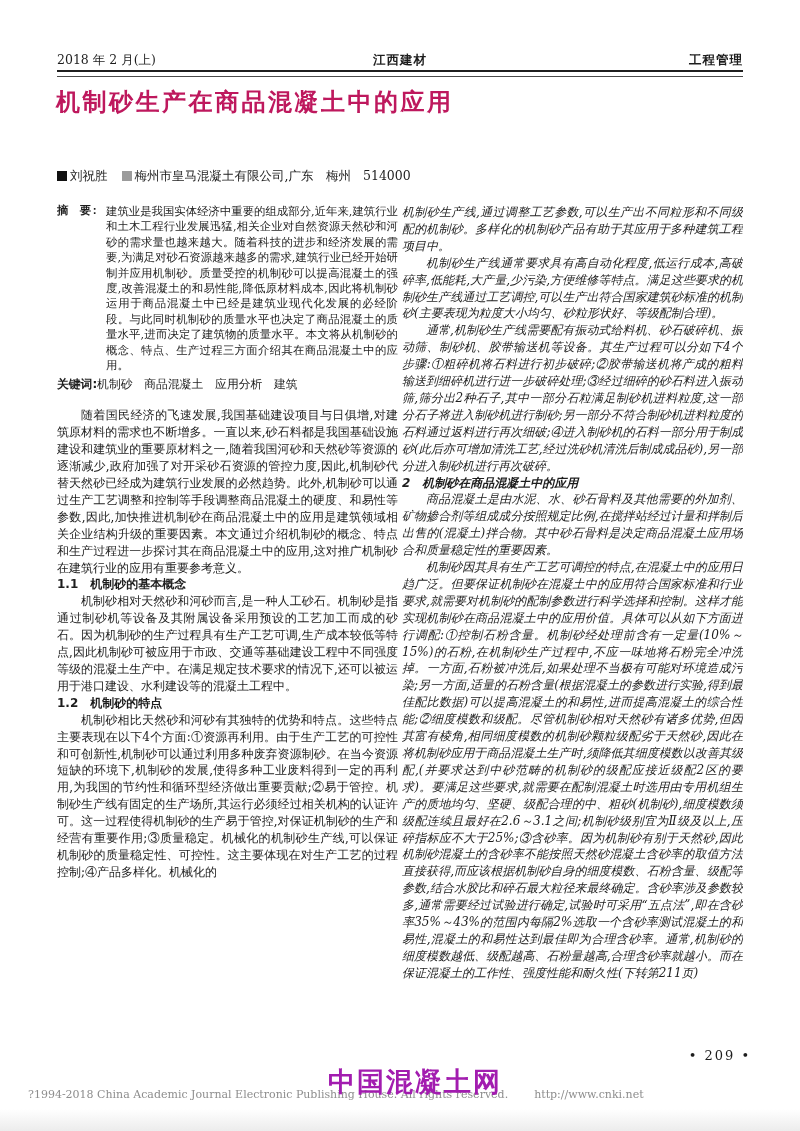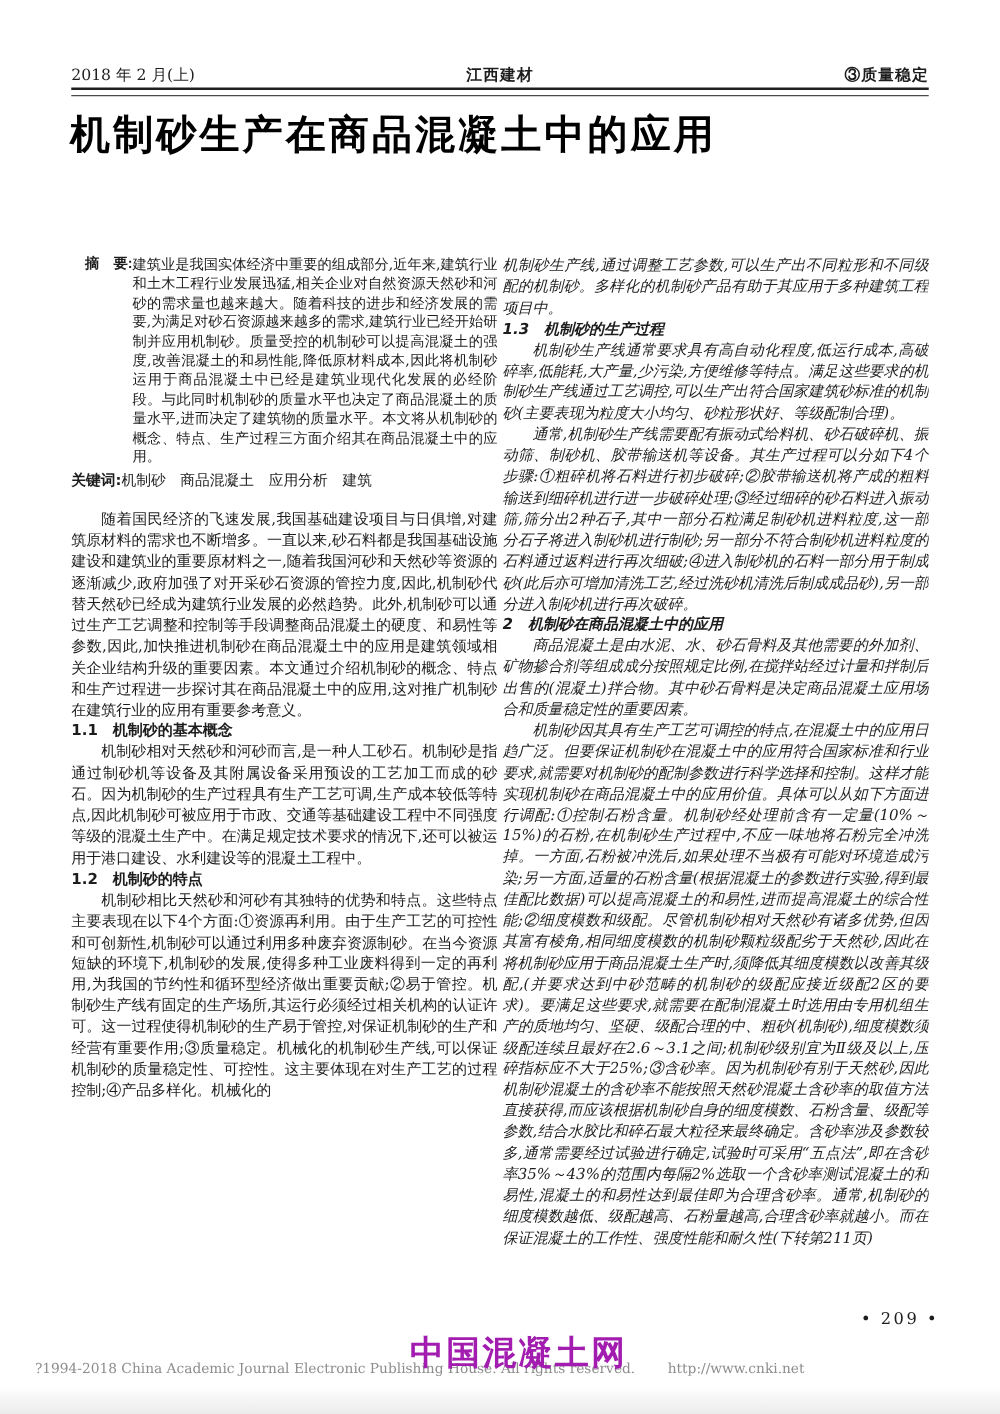--- a/index.html
+++ b/index.html
@@ -18,36 +18,36 @@
   .hdr .l{position:absolute;left:0;top:0;}
   .hdr .c{position:absolute;left:0;right:0;top:0;text-align:center;font-weight:bold;letter-spacing:1px;}
   .hdr .r{position:absolute;right:0;top:0;font-weight:bold;letter-spacing:1px;}
   .hdr-rule{position:absolute;top:70px;left:57px;right:57px;height:4px;
     border-top:2px solid #1f1f1f;border-bottom:1px solid #4a4a4a;}
 
   
   .title{
     position:absolute;top:86px;left:56px;width:560px;
     font-family:"DejaVu Sans","Liberation Sans",sans-serif;
-    font-weight:700;font-size:32px;letter-spacing:2.5px;color:#000000;
+    font-weight:700;font-size:24px;letter-spacing:2.5px;color:#be185d;
   }
   .authors{position:absolute;top:168px;left:57px;width:560px;font-size:12.5px;}
   .sq{display:inline-block;width:10px;height:10px;vertical-align:-1px;margin-right:3px;}
   .sq.black{background:#111;}
   .sq.gray{background:#9b9b9b;margin-left:14px;}
   .authors .zip{margin-left:12px;font-family:"DejaVu Serif","Liberation Serif",serif;}
 
   
   .col{position:absolute;top:204px;width:341px;font-size:12px;line-height:16.9px;
     text-align:justify;overflow:hidden;}
   .col.left{left:57px;height:860px;}
   .col.right{left:402px;height:860px;font-style:italic;}
 
   .abstract{position:relative;padding-left:49px;line-height:15.4px;font-size:11.4px;margin-bottom:3px;}
-  .abstract .lab{position:absolute;left:11px;top:0;font-family:Liberation Sans, sans-serif;font-weight:bold;}
+  .abstract .lab{position:absolute;left:0;top:0;font-family:Liberation Mono, monospace;font-weight:bold;}
   .kw{margin:2px 0 14px 0;font-size:11.8px;}
   .kw .lab{font-family:"DejaVu Sans","Liberation Sans",sans-serif;font-weight:bold;}
 
   .para{text-indent:2em;}
   .para.no-indent{text-indent:0;}
   .sec-heading{font-family:"DejaVu Sans","Liberation Sans",sans-serif;font-weight:bold;text-indent:0;}
 
   
   .pagenum{position:absolute;top:1048px;left:660px;width:120px;text-align:center;font-size:13px;letter-spacing:2px;}
   .watermark{position:absolute;top:1064px;left:328px;
@@ -57,46 +57,48 @@
   .copyline .url{margin-left:26px;}
 </style>
 </head>
 <body>
 
 <div class="page">
 
   <div class="hdr">
     <span class="l">2018 年 2 月(上)</span>
     <span class="c">江西建材</span>
-    <span class="r">③质量稳定</span>
+    <span class="r">工程管理</span>
   </div>
   <div class="hdr-rule"></div>
 
   <div class="title">机制砂生产在商品混凝土中的应用</div>
+  <div class="authors">
+    <span class="sq black"></span><span>刘祝胜</span><span class="sq gray"></span><span>梅州市皇马混凝土有限公司,广东　梅州</span><span class="zip">514000</span>
+  </div>
 
   <div class="col left">
     <div class="abstract">
       <span class="lab">摘　要:</span><span>建筑业是我国实体经济中重要的组成部分,近年来,建筑行业和土木工程行业发展迅猛,相关企业对自然资源天然砂和河砂的需求量也越来越大。随着科技的进步和经济发展的需要,为满足对砂石资源越来越多的需求,建筑行业已经开始研制并应用机制砂。质量受控的机制砂可以提高混凝土的强度,改善混凝土的和易性能,降低原材料成本,因此将机制砂运用于商品混凝土中已经是建筑业现代化发展的必经阶段。与此同时机制砂的质量水平也决定了商品混凝土的质量水平,进而决定了建筑物的质量水平。本文将从机制砂的概念、特点、生产过程三方面介绍其在商品混凝土中的应用。</span>
     </div>
     <div class="kw">
       <span class="lab">关键词:</span><span>机制砂　商品混凝土　应用分析　建筑</span>
     </div>
     <div>
         <div class="para">随着国民经济的飞速发展,我国基础建设项目与日俱增,对建筑原材料的需求也不断增多。一直以来,砂石料都是我国基础设施建设和建筑业的重要原材料之一,随着我国河砂和天然砂等资源的逐渐减少,政府加强了对开采砂石资源的管控力度,因此,机制砂代替天然砂已经成为建筑行业发展的必然趋势。此外,机制砂可以通过生产工艺调整和控制等手段调整商品混凝土的硬度、和易性等参数,因此,加快推进机制砂在商品混凝土中的应用是建筑领域相关企业结构升级的重要因素。本文通过介绍机制砂的概念、特点和生产过程进一步探讨其在商品混凝土中的应用,这对推广机制砂在建筑行业的应用有重要参考意义。</div>
         <div class="sec-heading">1.1　机制砂的基本概念</div>
         <div class="para">机制砂相对天然砂和河砂而言,是一种人工砂石。机制砂是指通过制砂机等设备及其附属设备采用预设的工艺加工而成的砂石。因为机制砂的生产过程具有生产工艺可调,生产成本较低等特点,因此机制砂可被应用于市政、交通等基础建设工程中不同强度等级的混凝土生产中。在满足规定技术要求的情况下,还可以被运用于港口建设、水利建设等的混凝土工程中。</div>
         <div class="sec-heading">1.2　机制砂的特点</div>
         <div class="para">机制砂相比天然砂和河砂有其独特的优势和特点。这些特点主要表现在以下4个方面:①资源再利用。由于生产工艺的可控性和可创新性,机制砂可以通过利用多种废弃资源制砂。在当今资源短缺的环境下,机制砂的发展,使得多种工业废料得到一定的再利用,为我国的节约性和循环型经济做出重要贡献;②易于管控。机制砂生产线有固定的生产场所,其运行必须经过相关机构的认证许可。这一过程使得机制砂的生产易于管控,对保证机制砂的生产和经营有重要作用;③质量稳定。机械化的机制砂生产线,可以保证机制砂的质量稳定性、可控性。这主要体现在对生产工艺的过程控制;④产品多样化。机械化的</div>
       </div>
   </div>
 
   <div class="col right">
     <div>
         <div class="para no-indent">机制砂生产线,通过调整工艺参数,可以生产出不同粒形和不同级配的机制砂。多样化的机制砂产品有助于其应用于多种建筑工程项目中。</div>
-        <div class="sec-heading">1.3　机制砂的生产过程</div>
         <div class="para">机制砂生产线通常要求具有高自动化程度,低运行成本,高破碎率,低能耗,大产量,少污染,方便维修等特点。满足这些要求的机制砂生产线通过工艺调控,可以生产出符合国家建筑砂标准的机制砂(主要表现为粒度大小均匀、砂粒形状好、等级配制合理)。</div>
         <div class="para">通常,机制砂生产线需要配有振动式给料机、砂石破碎机、振动筛、制砂机、胶带输送机等设备。其生产过程可以分如下4个步骤:①粗碎机将石料进行初步破碎;②胶带输送机将产成的粗料输送到细碎机进行进一步破碎处理;③经过细碎的砂石料进入振动筛,筛分出2种石子,其中一部分石粒满足制砂机进料粒度,这一部分石子将进入制砂机进行制砂;另一部分不符合制砂机进料粒度的石料通过返料进行再次细破;④进入制砂机的石料一部分用于制成砂(此后亦可增加清洗工艺,经过洗砂机清洗后制成成品砂),另一部分进入制砂机进行再次破碎。</div>
         <div class="sec-heading">2　机制砂在商品混凝土中的应用</div>
         <div class="para">商品混凝土是由水泥、水、砂石骨料及其他需要的外加剂、矿物掺合剂等组成成分按照规定比例,在搅拌站经过计量和拌制后出售的(混凝土)拌合物。其中砂石骨料是决定商品混凝土应用场合和质量稳定性的重要因素。</div>
         <div class="para">机制砂因其具有生产工艺可调控的特点,在混凝土中的应用日趋广泛。但要保证机制砂在混凝土中的应用符合国家标准和行业要求,就需要对机制砂的配制参数进行科学选择和控制。这样才能实现机制砂在商品混凝土中的应用价值。具体可以从如下方面进行调配:①控制石粉含量。机制砂经处理前含有一定量(10%～15%)的石粉,在机制砂生产过程中,不应一味地将石粉完全冲洗掉。一方面,石粉被冲洗后,如果处理不当极有可能对环境造成污染;另一方面,适量的石粉含量(根据混凝土的参数进行实验,得到最佳配比数据)可以提高混凝土的和易性,进而提高混凝土的综合性能;②细度模数和级配。尽管机制砂相对天然砂有诸多优势,但因其富有棱角,相同细度模数的机制砂颗粒级配劣于天然砂,因此在将机制砂应用于商品混凝土生产时,须降低其细度模数以改善其级配,(并要求达到中砂范畴的机制砂的级配应接近级配2区的要求)。要满足这些要求,就需要在配制混凝土时选用由专用机组生产的质地均匀、坚硬、级配合理的中、粗砂(机制砂),细度模数须级配连续且最好在2.6～3.1之间;机制砂级别宜为Ⅱ级及以上,压碎指标应不大于25%;③含砂率。因为机制砂有别于天然砂,因此机制砂混凝土的含砂率不能按照天然砂混凝土含砂率的取值方法直接获得,而应该根据机制砂自身的细度模数、石粉含量、级配等参数,结合水胶比和碎石最大粒径来最终确定。含砂率涉及参数较多,通常需要经过试验进行确定,试验时可采用“五点法”,即在含砂率35%～43%的范围内每隔2%选取一个含砂率测试混凝土的和易性,混凝土的和易性达到最佳即为合理含砂率。通常,机制砂的细度模数越低、级配越高、石粉量越高,合理含砂率就越小。而在保证混凝土的工作性、强度性能和耐久性(下转第211页)</div>
       </div>
   </div>
 
   <div class="pagenum">• 209 •</div>
 

